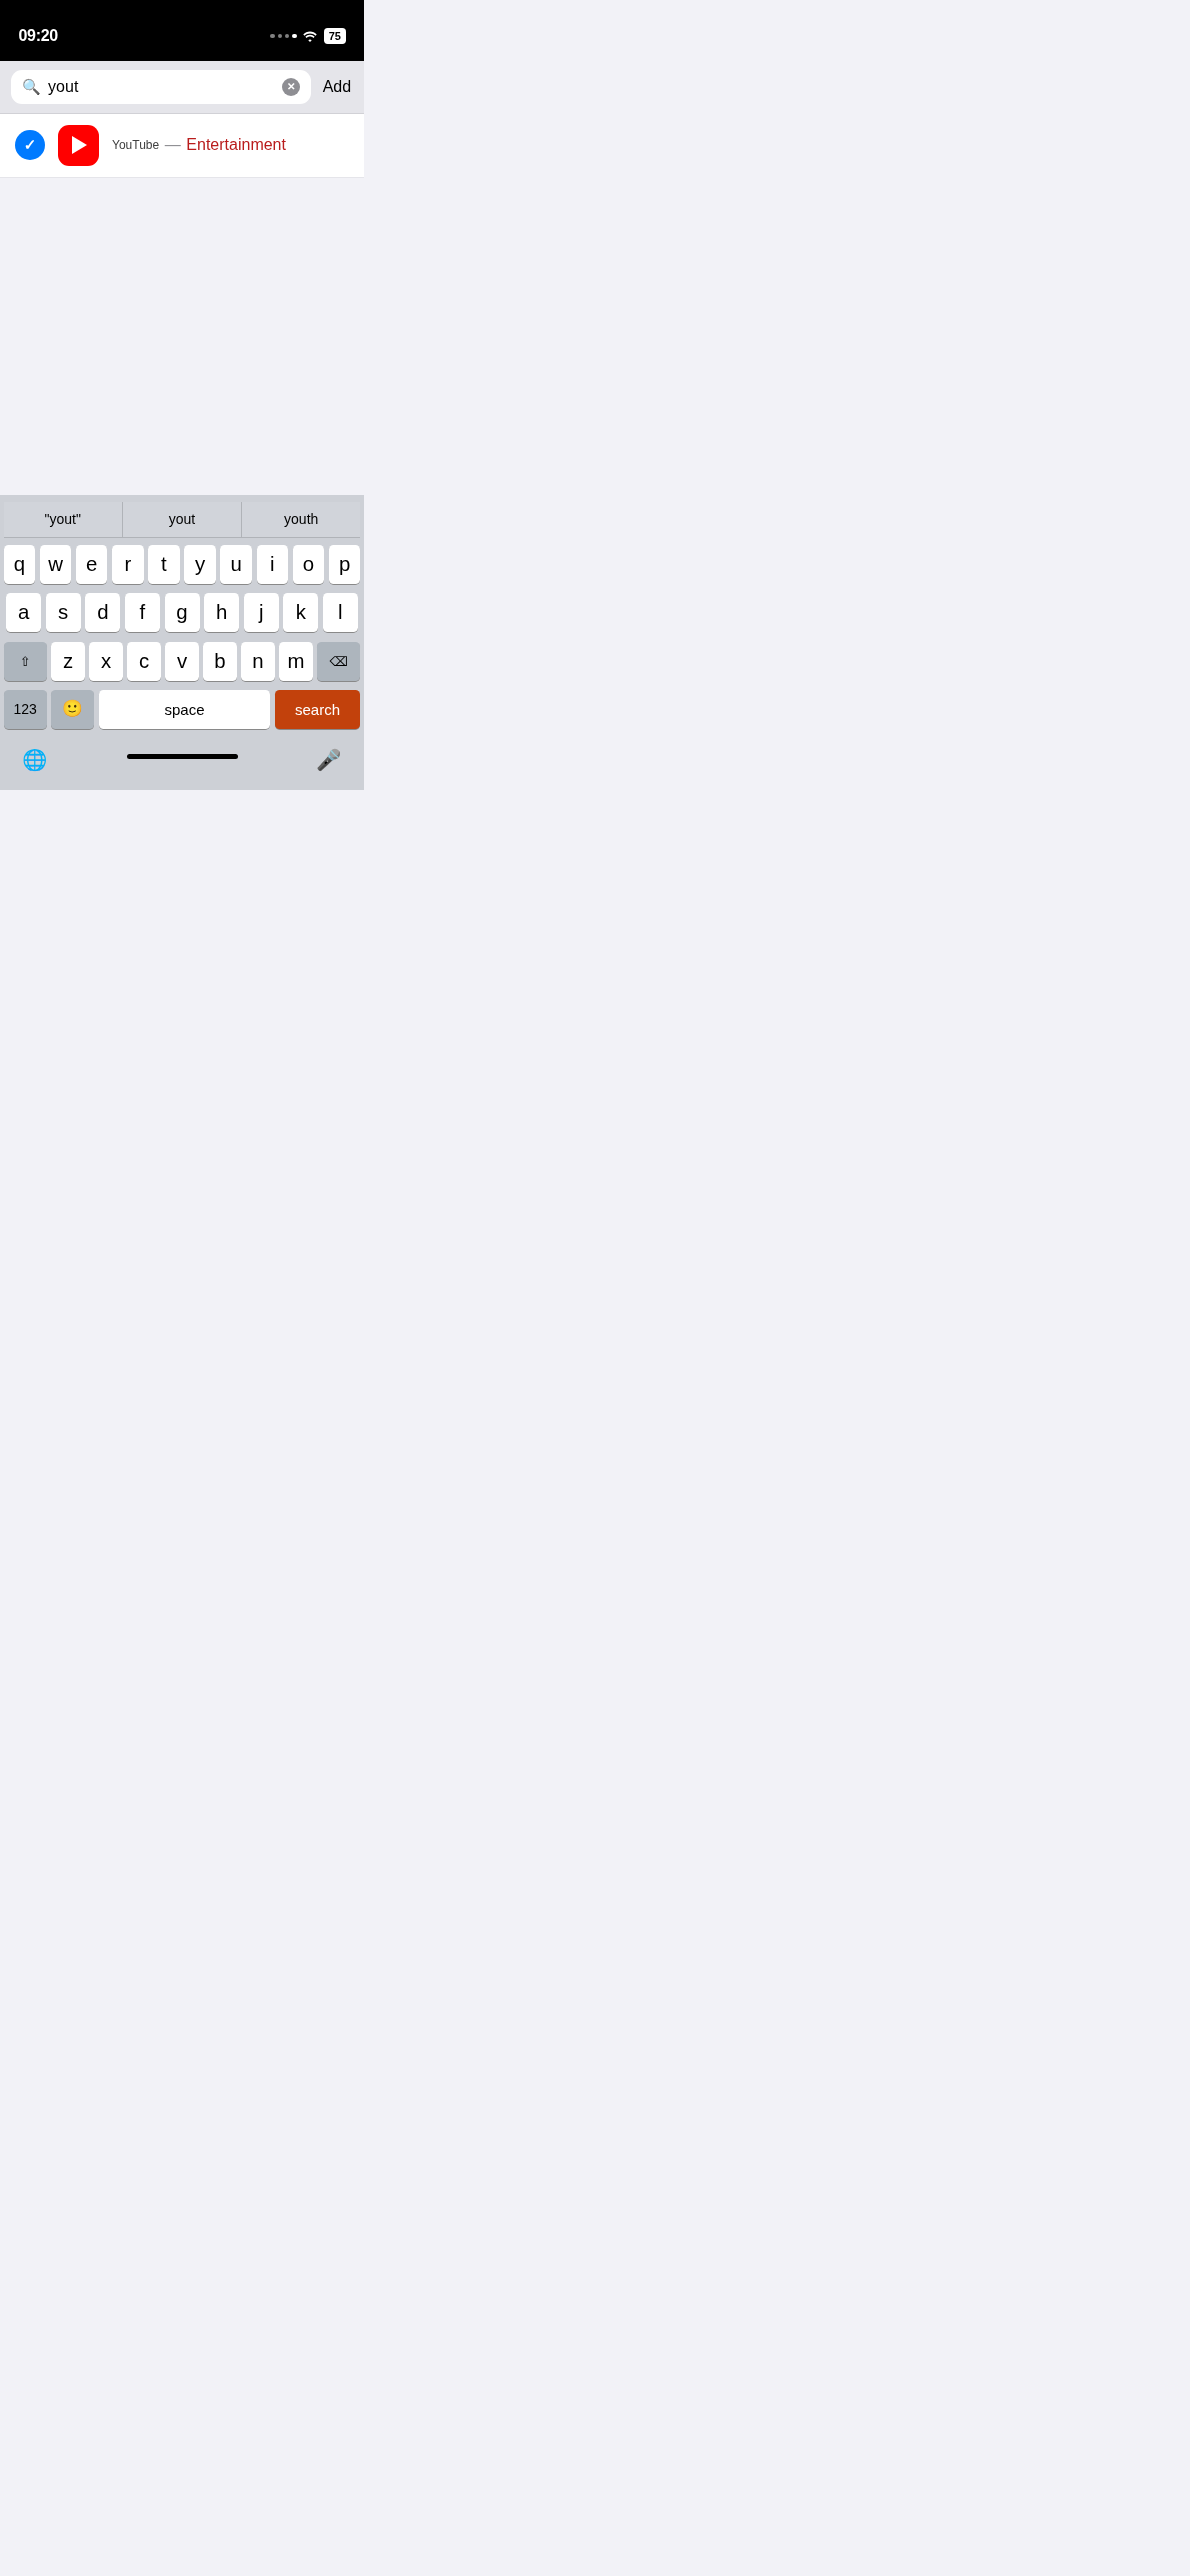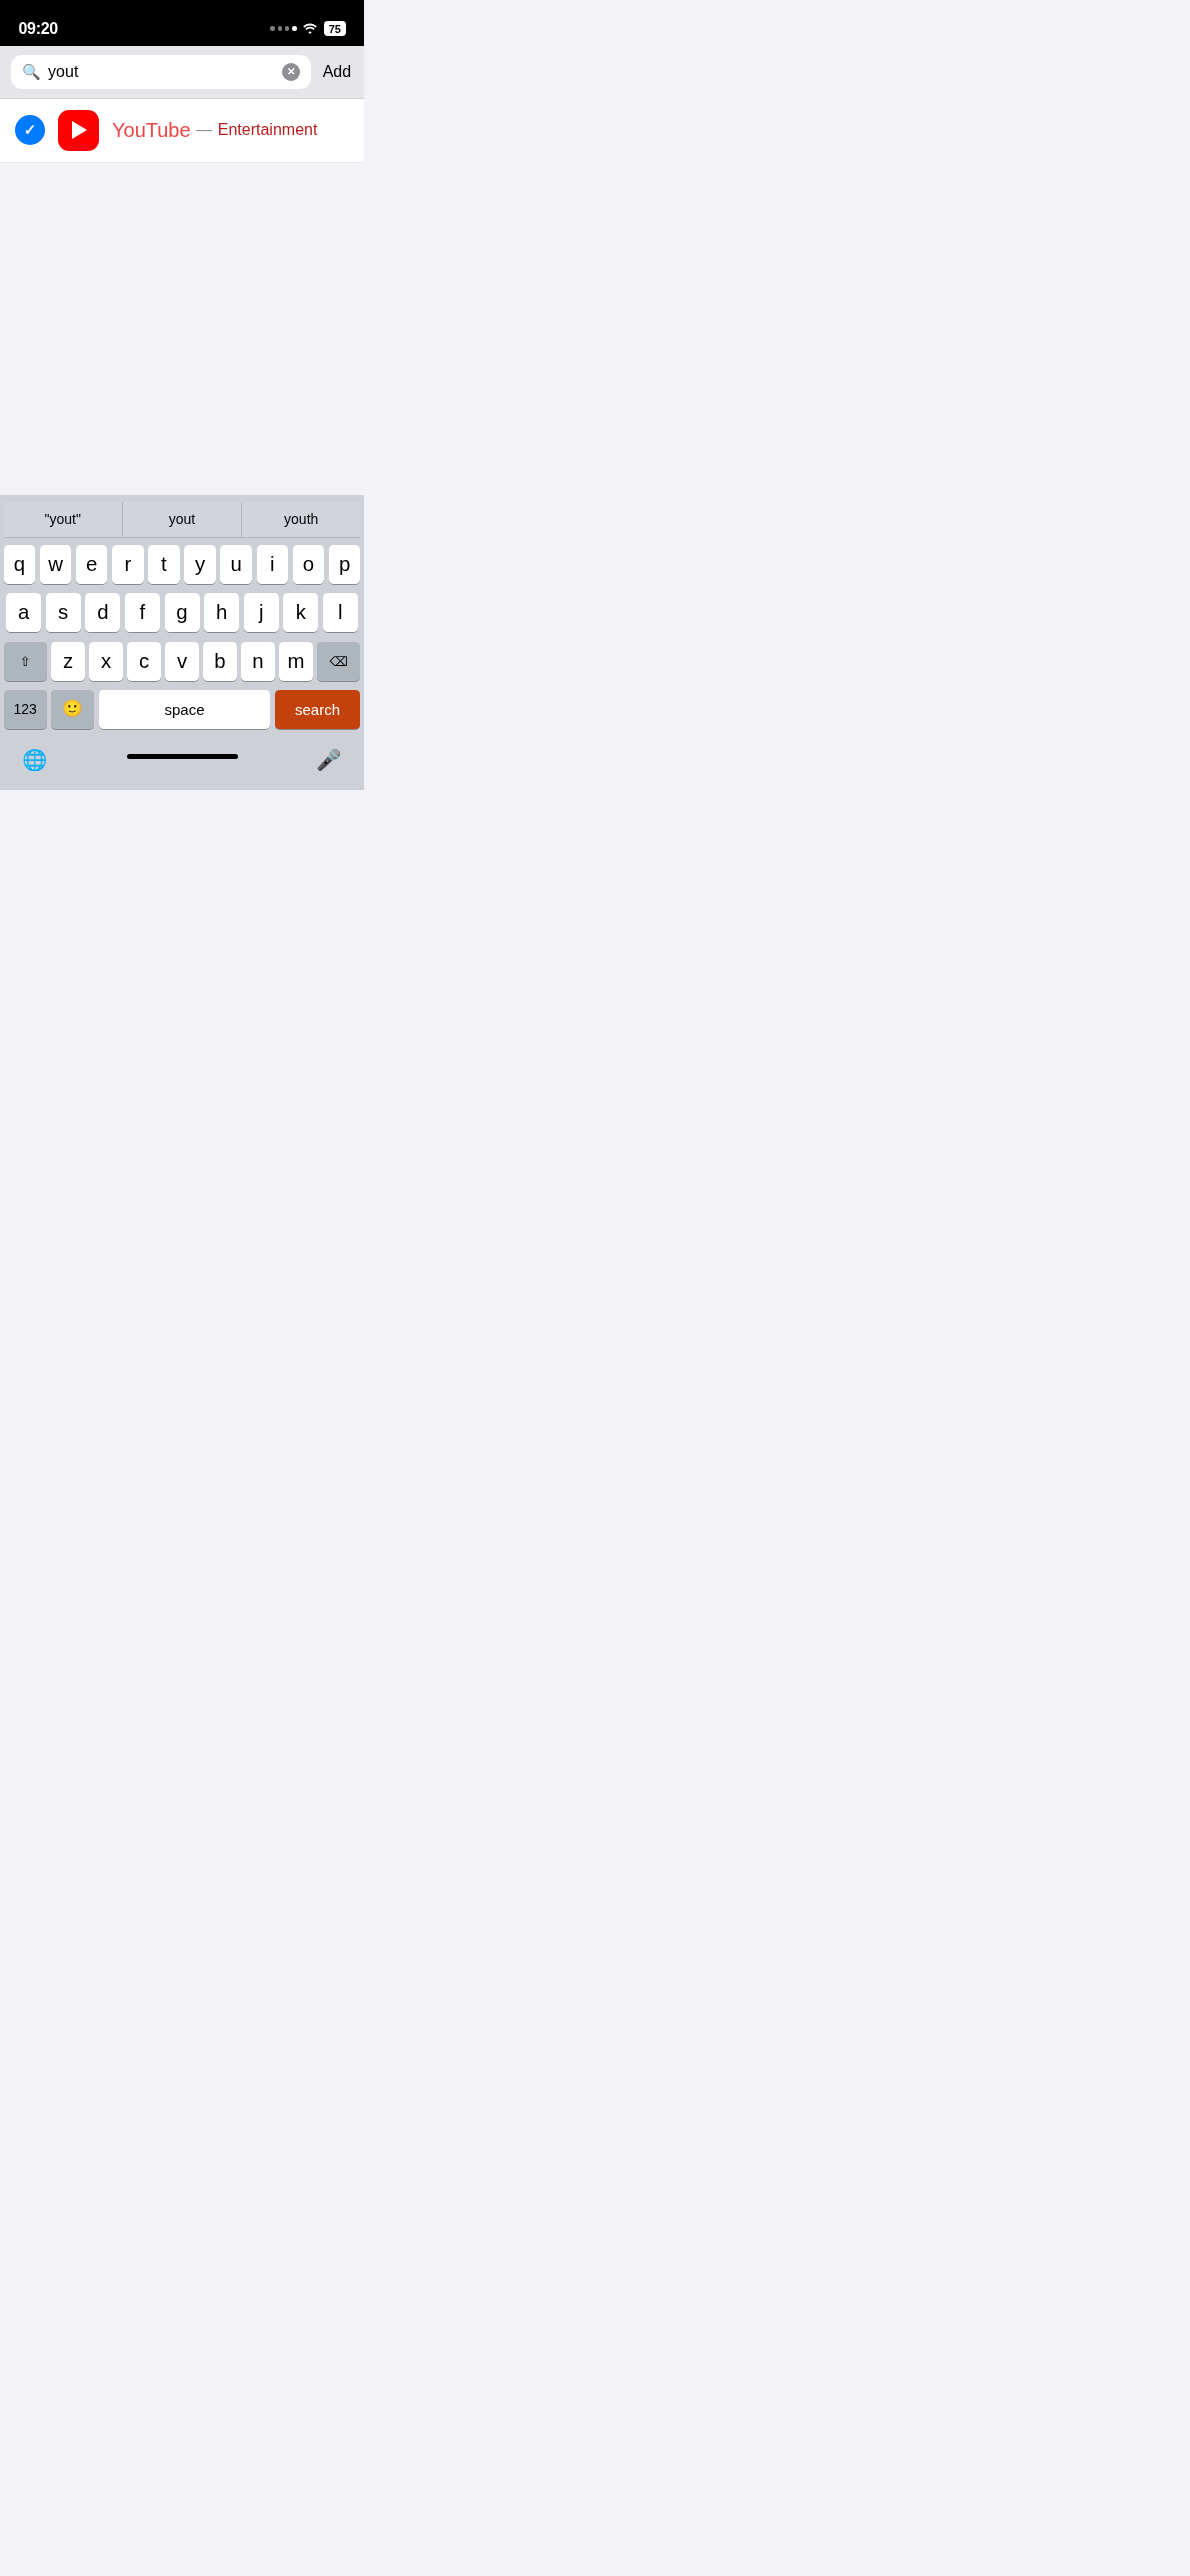--- a/index.html
+++ b/index.html
@@ -10,21 +10,21 @@
       height: 790px;
       background: #f2f2f7;
       font-family: -apple-system, 'SF Pro Text', 'Helvetica Neue', sans-serif;
       overflow: hidden;
       position: relative;
     }
 
     
     .status-bar {
       background: #000;
-      height: 46px;
+      height: 61px;
       display: flex;
       align-items: center;
       justify-content: space-between;
       padding: 11px 18.5px 0 18.5px;
       color: #fff;
     }
 
     .status-time {
       font-size: 16px;
       font-weight: 600;
@@ -177,23 +177,23 @@
       margin-left: 2.8px;
     }
 
     .result-text {
       display: flex;
       align-items: center;
       gap: 5.6px;
     }
 
     .result-name {
-      font-size: 20px;
+      font-size: 12px;
       font-weight: 400;
-      color: #ef4444;
+      color: #404040;
     }
 
     .result-dash {
       color: #8e8e93;
       font-size: 16px;
     }
 
     .result-category {
       font-size: 16px;
       color: #b91c1c;

